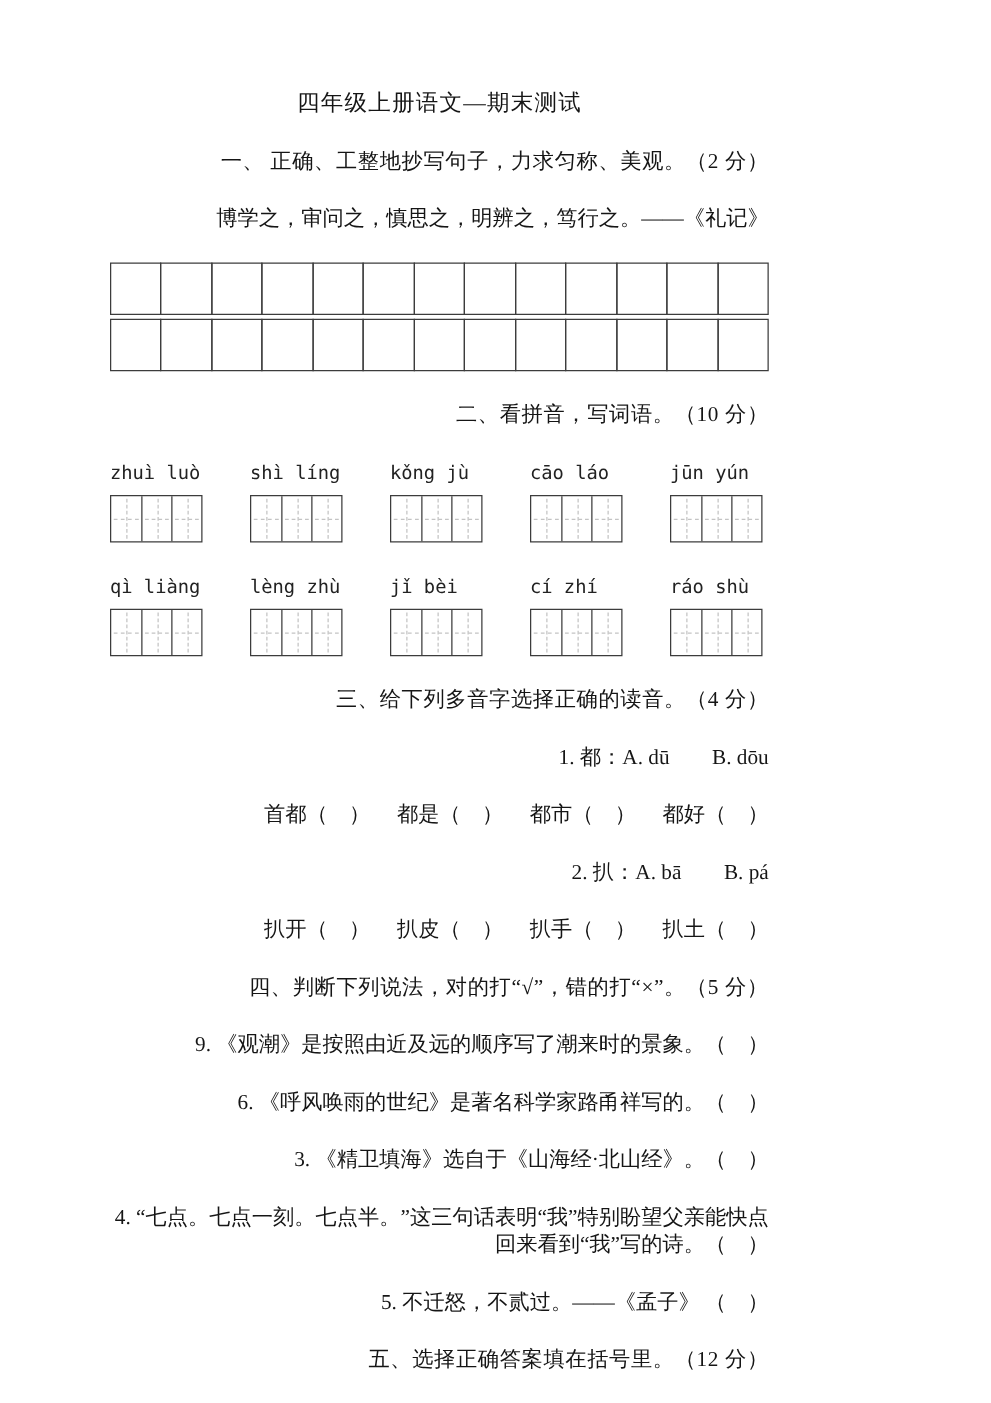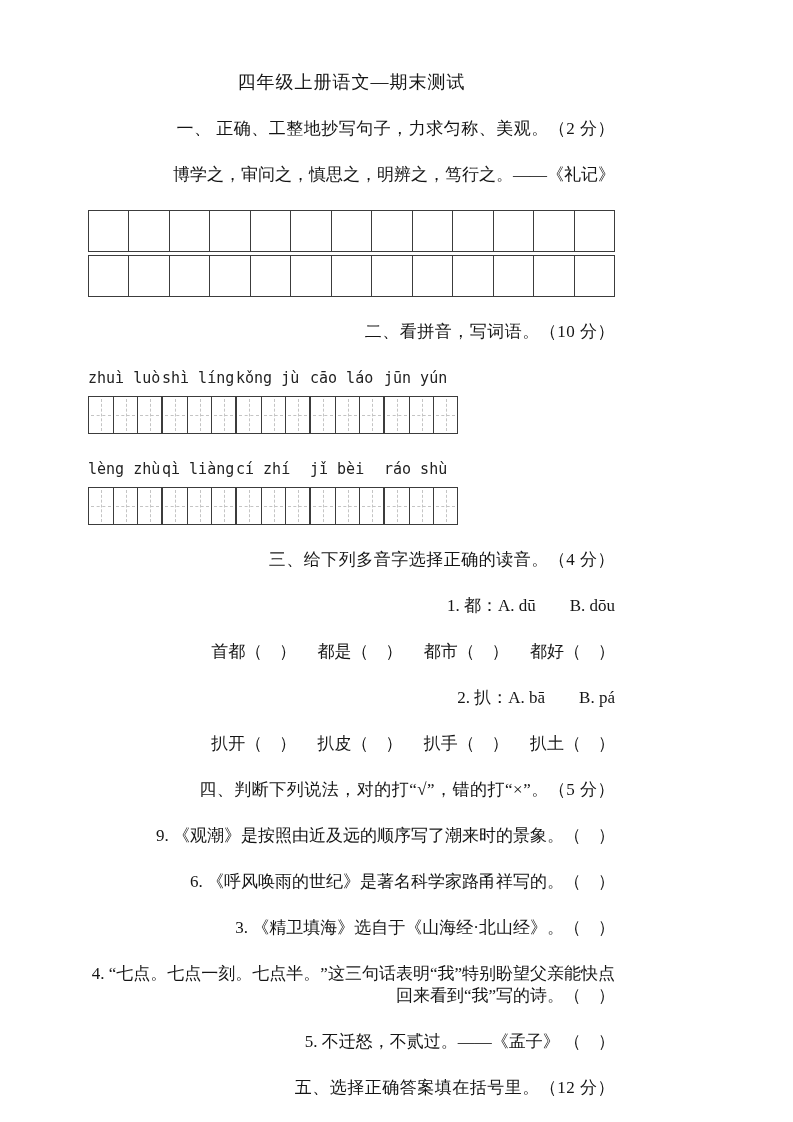--- a/index.html
+++ b/index.html
@@ -38,20 +38,21 @@
     width:49.6px; height:40px;
     border:1px solid #3c3c3c;
     margin-left:-1px;
     box-sizing:content-box;
   }
   .copy-cell:first-child { margin-left:0; }
 
   
   .pinyin-row {
     display:flex;
+    gap:38px;
     margin:26px 0 22px 0;
   }
   .word-group { width:74px; }
   .pinyin {
     font-family:"DejaVu Sans Mono", monospace;
     font-size:15px;
     line-height:18px;
     white-space:nowrap;
     color:#222;
     margin-bottom:9px;
@@ -163,45 +164,45 @@
       <div class="tzg-box">
           <div class="tzg-cell"></div>
           <div class="tzg-cell"></div>
           <div class="tzg-cell"></div>
         </div>
     </div>
   </div>
 
   <div class="pinyin-row">
     <div class="word-group">
+      <div class="pinyin">qì liàng</div>
+      <div class="tzg-box">
+          <div class="tzg-cell"></div>
+          <div class="tzg-cell"></div>
+          <div class="tzg-cell"></div>
+        </div>
+    </div>
+    <div class="word-group">
       <div class="pinyin">lèng zhù</div>
       <div class="tzg-box">
           <div class="tzg-cell"></div>
           <div class="tzg-cell"></div>
           <div class="tzg-cell"></div>
         </div>
     </div>
     <div class="word-group">
-      <div class="pinyin">qì liàng</div>
+      <div class="pinyin">jǐ bèi</div>
       <div class="tzg-box">
           <div class="tzg-cell"></div>
           <div class="tzg-cell"></div>
           <div class="tzg-cell"></div>
         </div>
     </div>
     <div class="word-group">
       <div class="pinyin">cí zhí</div>
-      <div class="tzg-box">
-          <div class="tzg-cell"></div>
-          <div class="tzg-cell"></div>
-          <div class="tzg-cell"></div>
-        </div>
-    </div>
-    <div class="word-group">
-      <div class="pinyin">jǐ bèi</div>
       <div class="tzg-box">
           <div class="tzg-cell"></div>
           <div class="tzg-cell"></div>
           <div class="tzg-cell"></div>
         </div>
     </div>
     <div class="word-group">
       <div class="pinyin">ráo shù</div>
       <div class="tzg-box">
           <div class="tzg-cell"></div>

